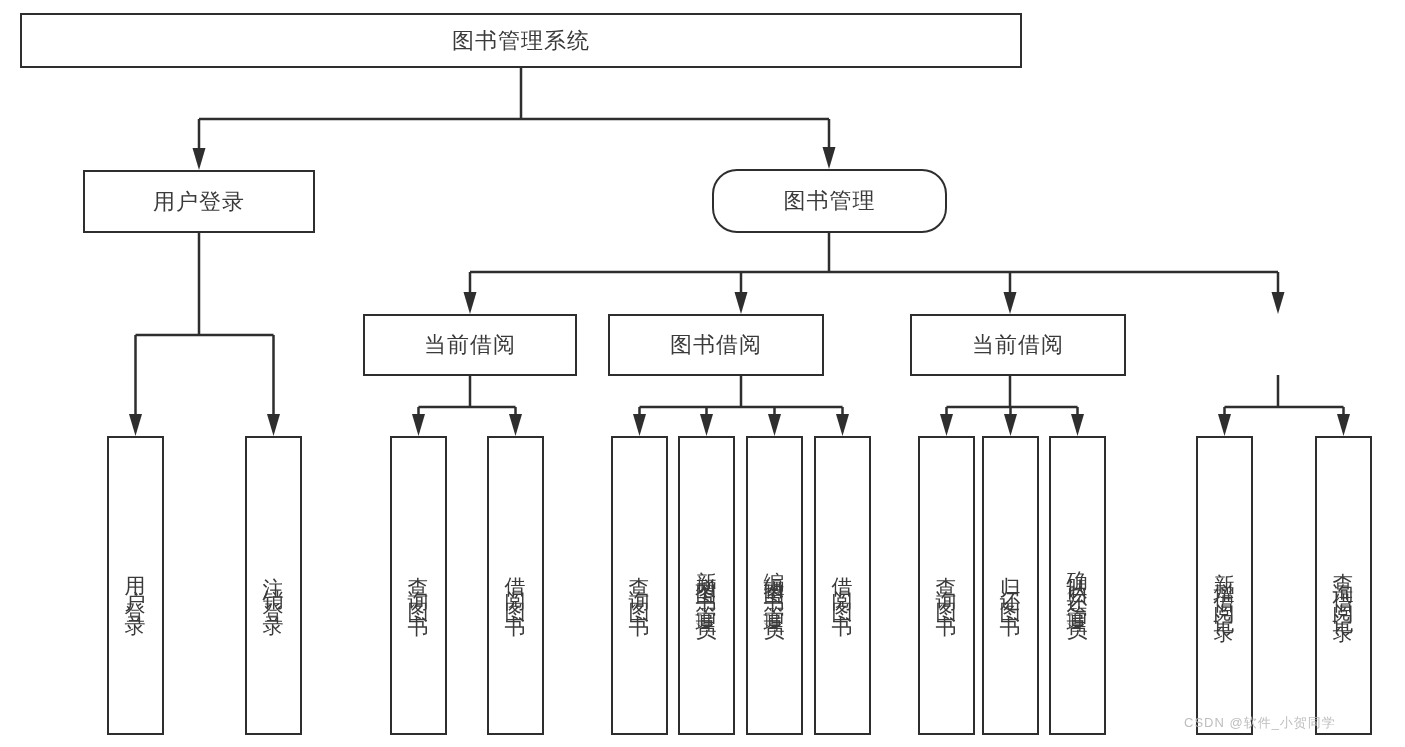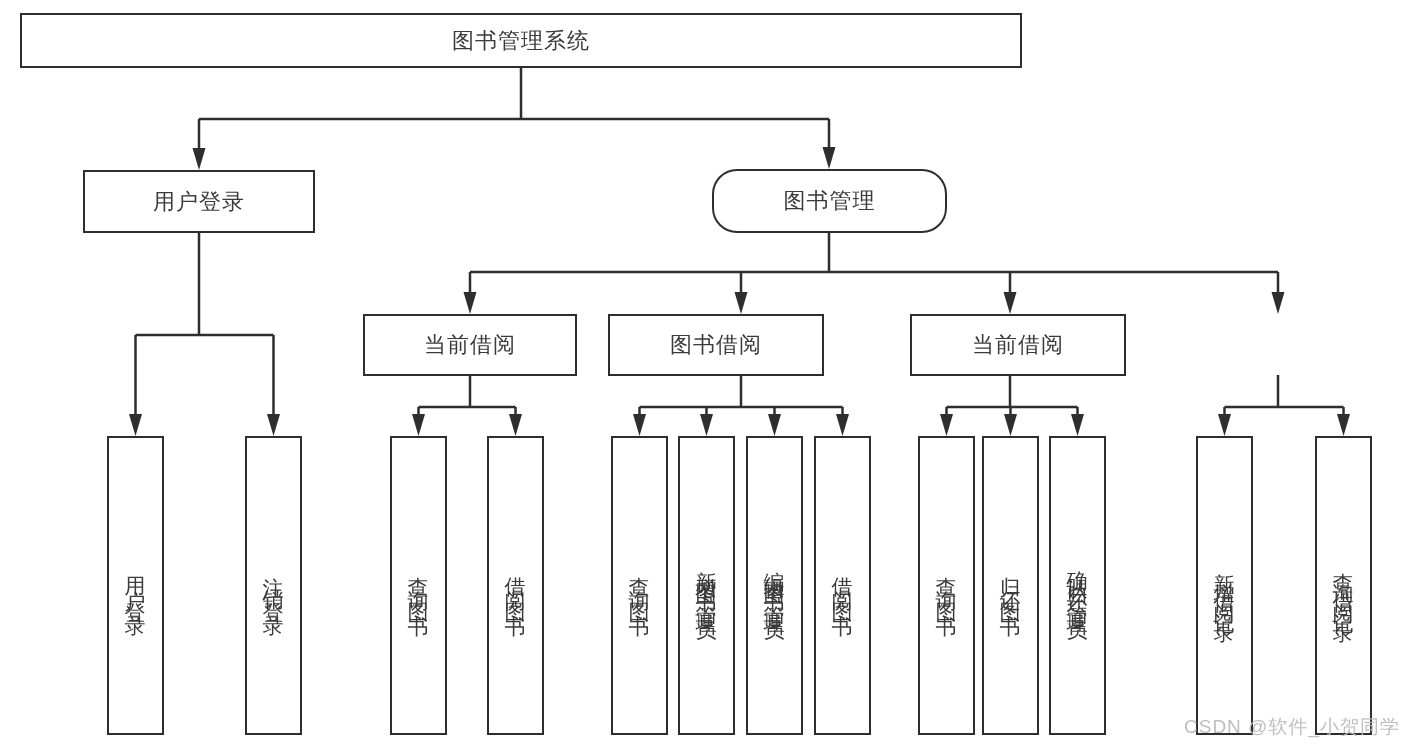--- a/index.html
+++ b/index.html
@@ -26,21 +26,21 @@
     font-size:21px;
     letter-spacing:13px;
     color:#3a3a3a;
     line-height:1;
   }
   .leaf.lg span{letter-spacing:10px;}
   .leaf.xl span{letter-spacing:7px;}
   .watermark{
     position:absolute;
     left:1184px;top:714px;
-    font-size:19px;
+    font-size:13px;
     color:rgba(187,187,187,0.95);
     letter-spacing:1px;
     white-space:nowrap;
     z-index:10;
   }
 </style>
 </head>
 <body>
 
 <div class="stage">

